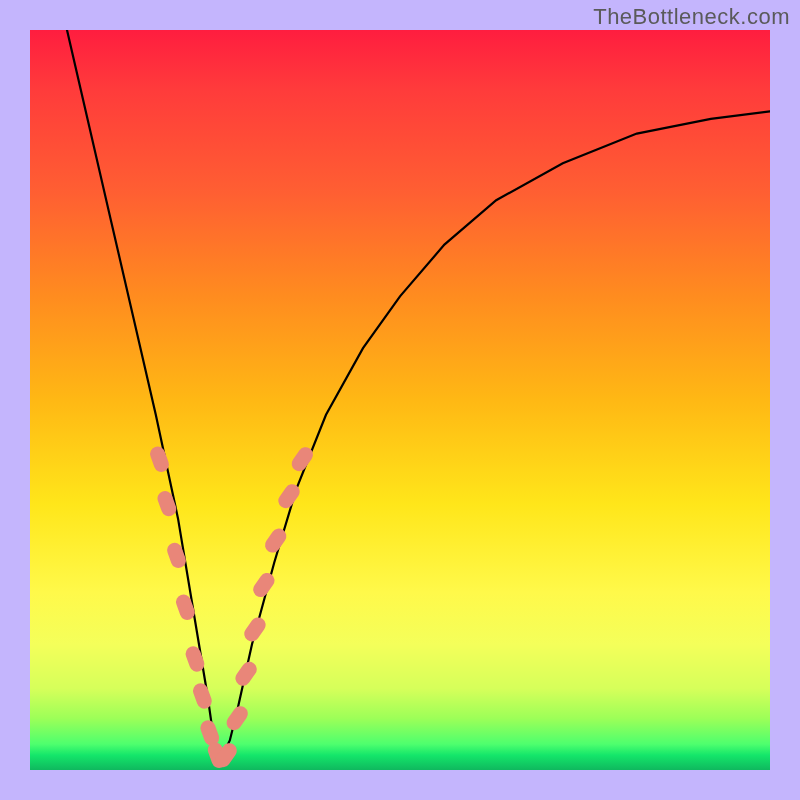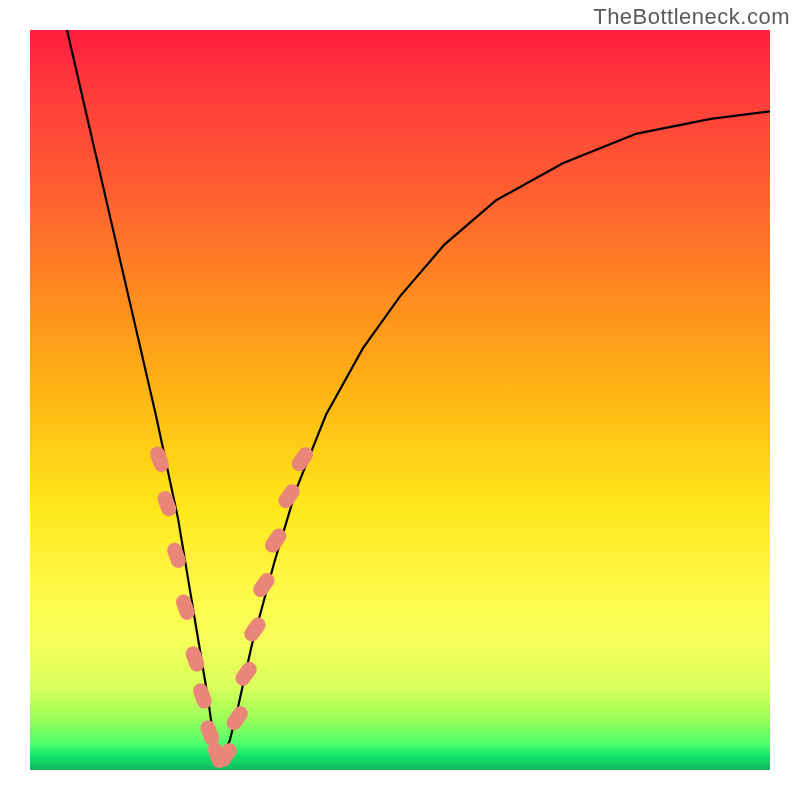--- a/index.html
+++ b/index.html
@@ -10,21 +10,21 @@
     overflow: hidden;
     background: #000;
     font-family: Arial, Helvetica, sans-serif;
   }
   .frame {
     position: absolute;
     left: 0;
     top: 0;
     width: 800px;
     height: 800px;
-    background: #ffffff;
+    background: #c4b5fd;
   }
   .plot {
     position: absolute;
     left: 30px;
     top: 30px;
     width: 740px;
     height: 740px;
     
     background: linear-gradient(
       to bottom,

